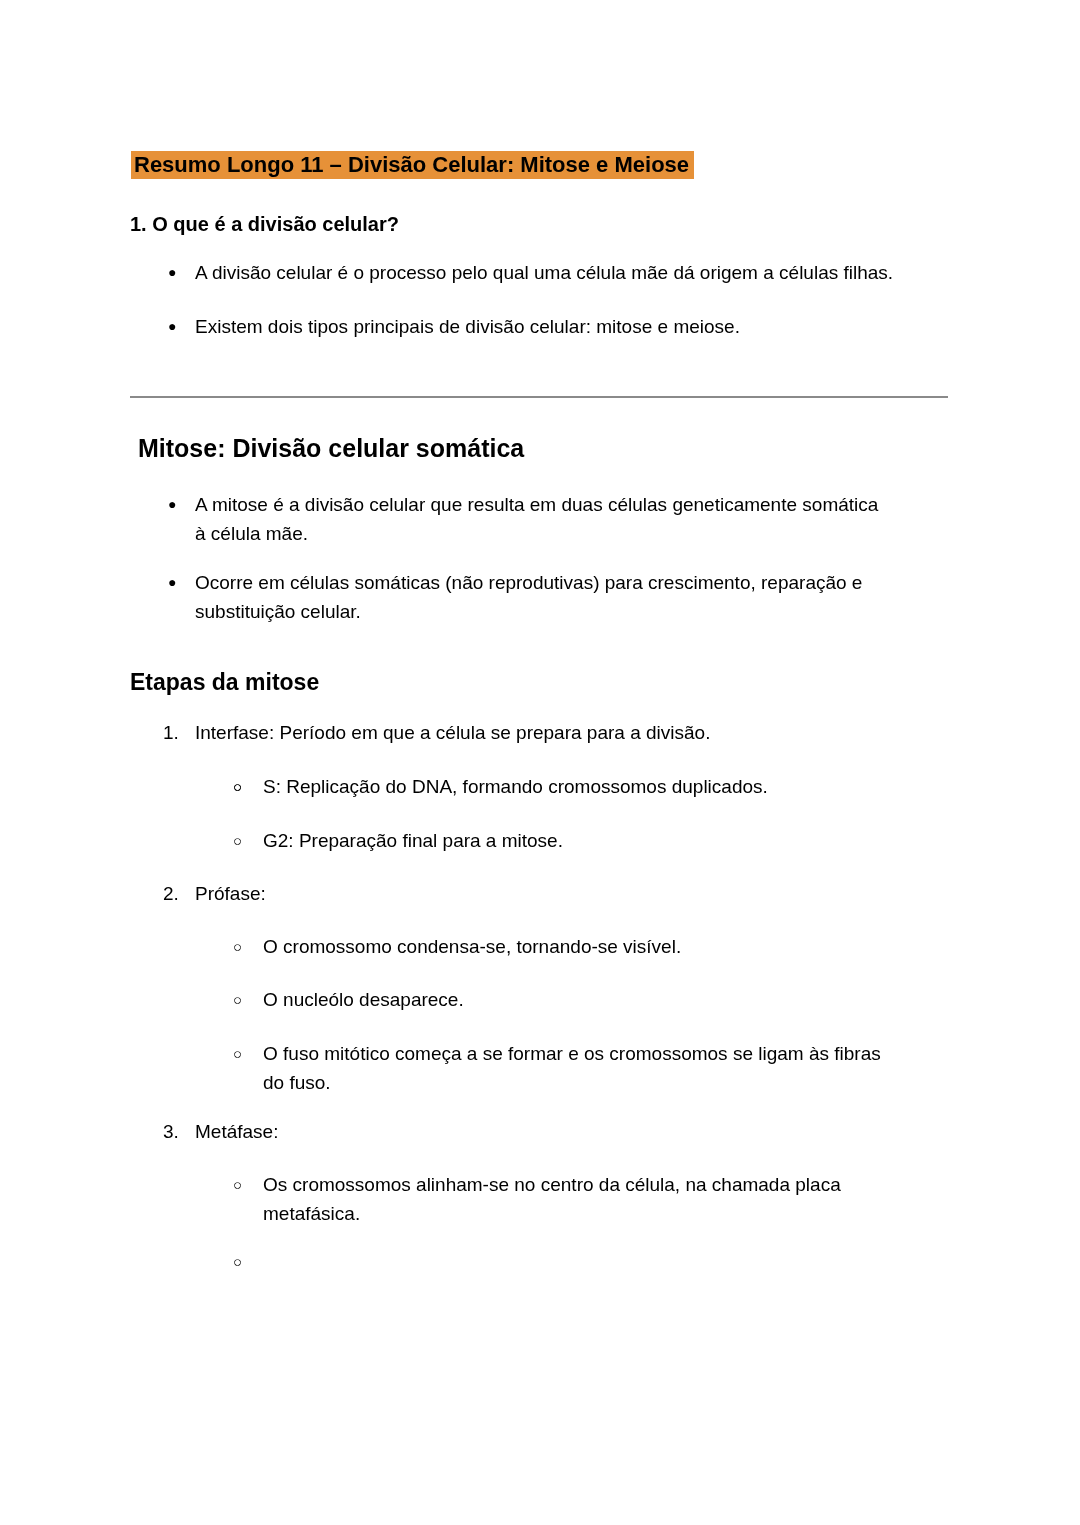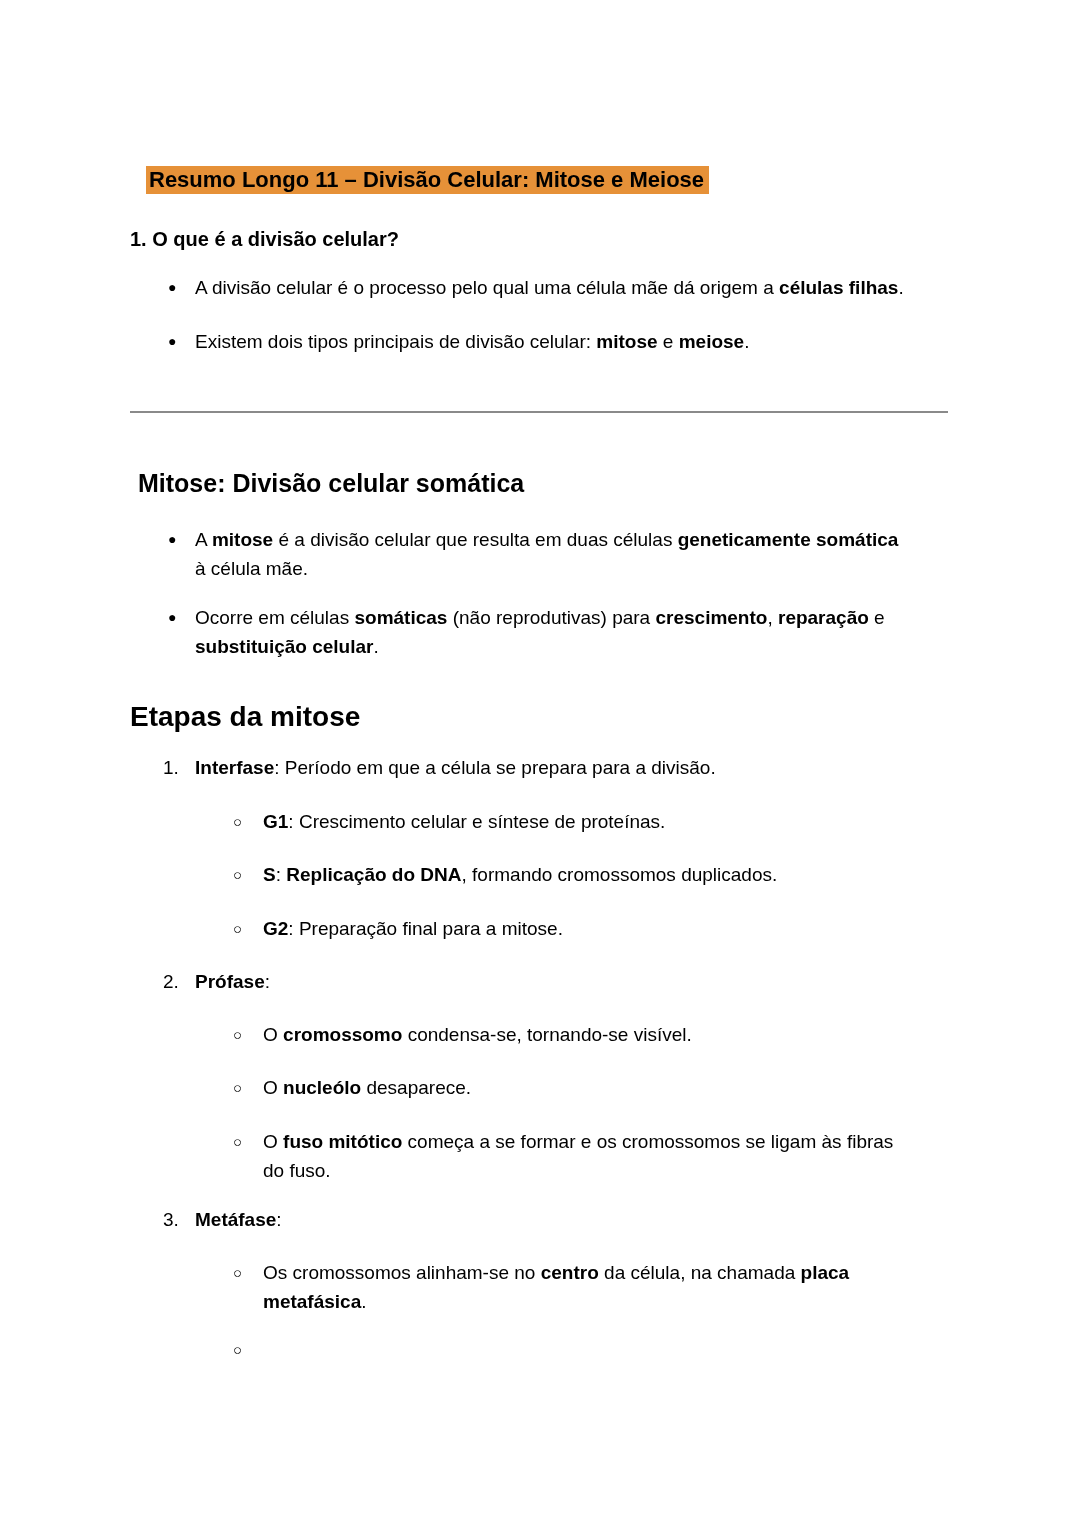--- a/index.html
+++ b/index.html
@@ -13,45 +13,45 @@
   .doc {
     box-sizing: border-box;
     width: 1080px;
     height: 1525px;
     padding: 150px 130px 0 130px;
     font-family: "Liberation Sans", "DejaVu Sans", sans-serif;
     color: #000000;
     font-size: 19px;
     line-height: 29px;
   }
-  .title-line { margin: 16px; line-height: 28px; }
+  .title-line { margin: 1px; line-height: 28px; }
   .hl {
     display: inline-block;
     background: #E69138;
     font-weight: bold;
     font-size: 22px;
     line-height: 24px;
     padding: 2px 5px 2px 3px;
   }
   .h3 {
     font-weight: bold;
     font-size: 20px;
     line-height: 28px;
     margin: 30px 0 0 0;
   }
   .h2 {
     font-weight: bold;
     font-size: 25px;
     line-height: 30px;
-    margin: 55px 0 0 0;
+    margin: 35px 0 0 0;
     padding-left: 8px;
   }
   .h4 {
     font-weight: bold;
-    font-size: 28px;
+    font-size: 23px;
     line-height: 28px;
     margin: 42px 0 8px 0;
   }
   ul, ol { list-style: none; margin: 0; padding: 0; }
   li { position: relative; }
   .li1 { padding-left: 65px; }
   .li2 { padding-left: 133px; }
   .m1 {
     position: absolute; left: 38px; top: 0;
     font-size: 14px; line-height: 29px;
@@ -71,21 +71,21 @@
     margin: 55px 0 0 0;
     width: 818px;
   }
   
   .mt20 { margin-top: 20px; }
   .mt19 { margin-top: 19px; }
   .mt22 { margin-top: 22px; }
   .mt24 { margin-top: 24px; }
   .mt25 { margin-top: 25px; }
   .mt27 { margin-top: 27px; }
-  b { font-weight: bold; }
+  b { font-weight: normal; }
 </style>
 </head>
 <body>
 
 <div class="doc">
 
   <p class="title-line"><span class="hl">Resumo Longo 11 – Divisão Celular: Mitose e Meiose</span></p>
 
   <div class="h3">1. O que é a divisão celular?</div>
 
@@ -120,21 +120,20 @@
   <ol>
 
     <li class="li1 mt22">
       <span class="stepnum">1.</span>
       <span><b>Interfase</b>: Período em que a célula se prepara para a divisão.</span>
     </li>
     <li>
       <ul>
         <li class="li2 mt25">
           <span class="m2">○</span>
-          <span><b>G1</b>: Crescimento celular e síntese de proteínas.</span>
         </li>
         <li class="li2 mt24">
           <span class="m2">○</span>
           <span><b>S</b>: <b>Replicação do DNA</b>, formando cromossomos duplicados.</span>
         </li>
         <li class="li2 mt25">
           <span class="m2">○</span>
           <span><b>G2</b>: Preparação final para a mitose.</span>
         </li>
       </ul>

